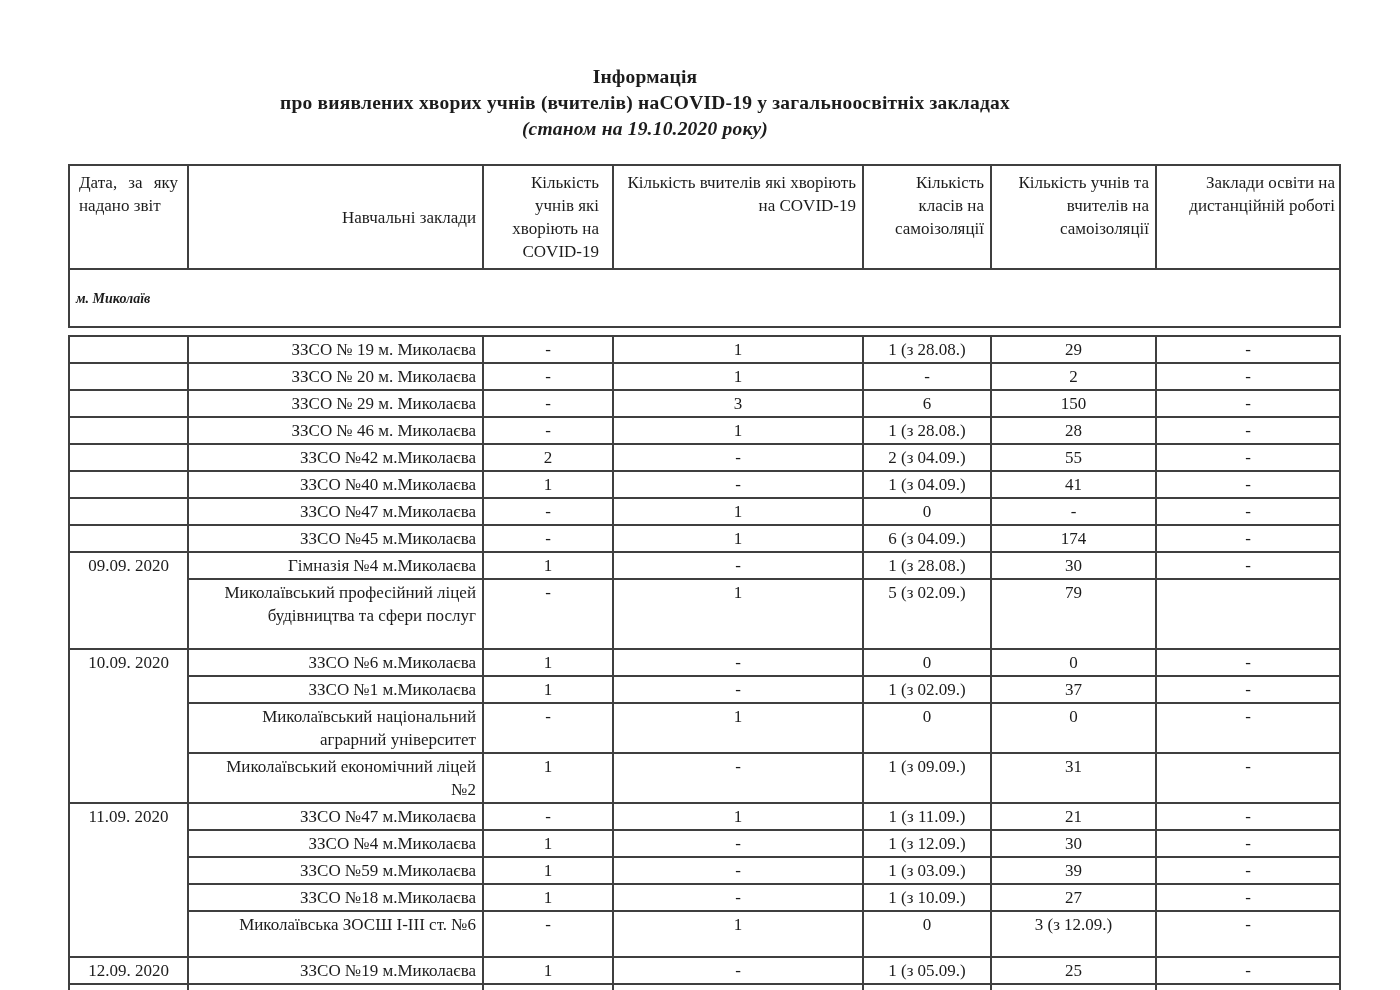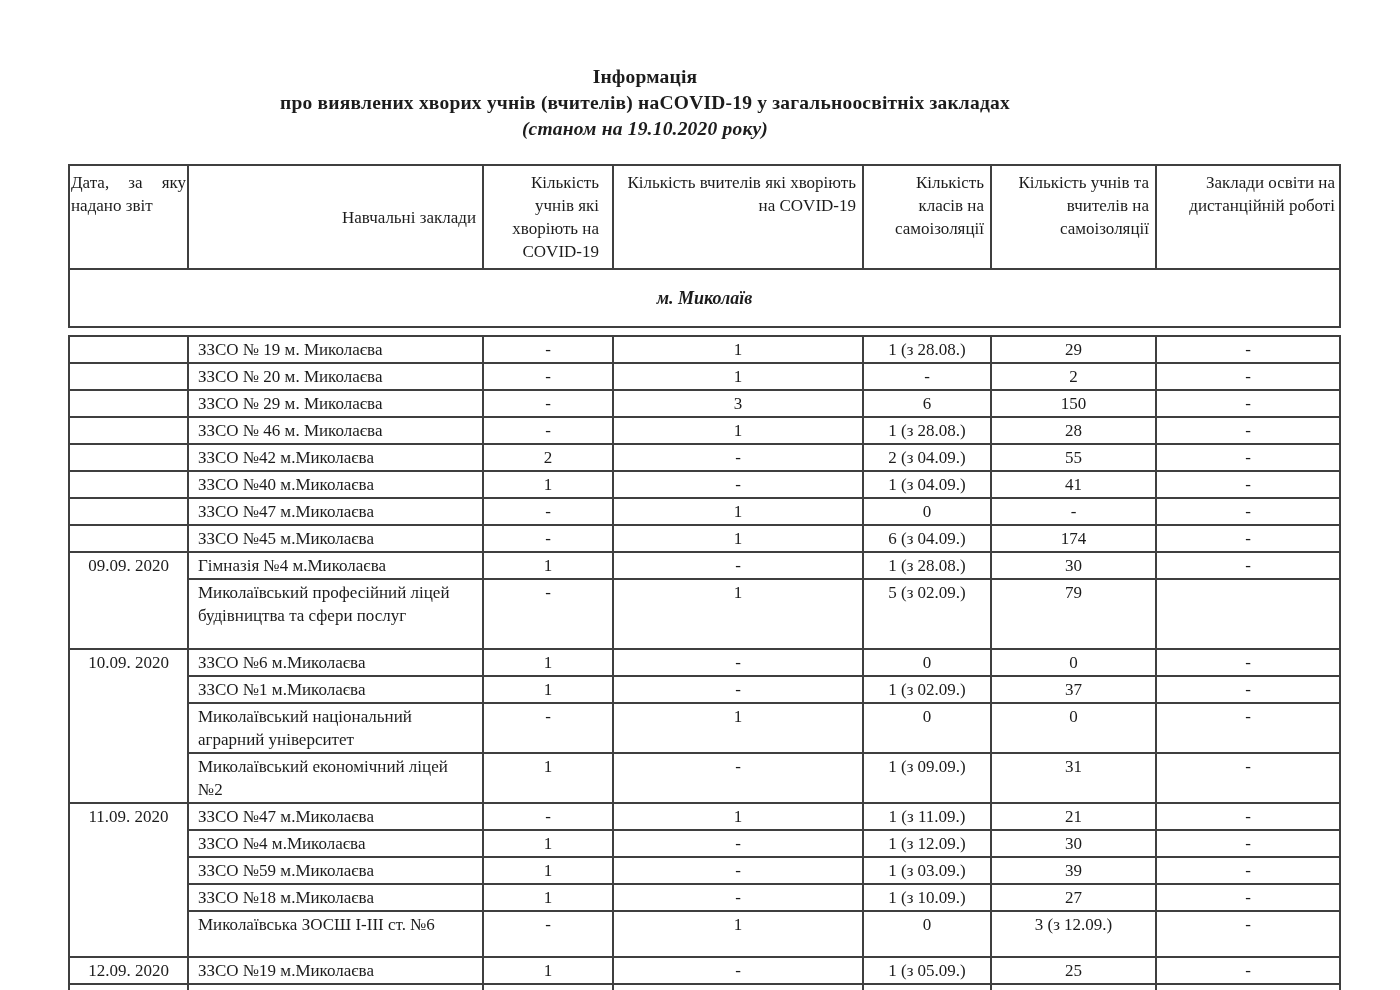--- a/index.html
+++ b/index.html
@@ -48,34 +48,33 @@
   thead tr { height: 95px; }
   th {
     font-weight: normal;
     text-align: right;
     vertical-align: top;
     padding-top: 5px;
   }
   th.h-date {
     text-align: justify;
     text-align-last: left;
-    padding: 5px 1px;
+    padding: 5px 9px;
   }
   th.h-mid { vertical-align: middle; padding-top: 1px; }
   th.h-students { padding: 5px 13px; }
   th.h-remote { padding: 5px 4px; }
   td.c-date  { text-align: center; vertical-align: top; padding: 1px 16px; white-space: nowrap; }
-  td.c-school{ text-align: left;  vertical-align: top; padding: 1px 6px 1px 9px; margin-left: 26px; }
+  td.c-school{ text-align: right;  vertical-align: top; padding: 1px 6px 1px 9px; margin-left: 26px; }
   td.c-num   { text-align: center; vertical-align: top; }
   td.section-cell {
-    text-align: center;
     vertical-align: middle;
     font-weight: bold;
     font-style: italic;
-    font-size: 18px;
+    font-size: 14px;
     height: 54px;
     border-radius: 26px;
   }
   tr.spacer-row td {
     border-left: none;
     border-right: none;
     height: 7px;
     padding: 0;
   }
   tr.r24 { height: 24px; }

